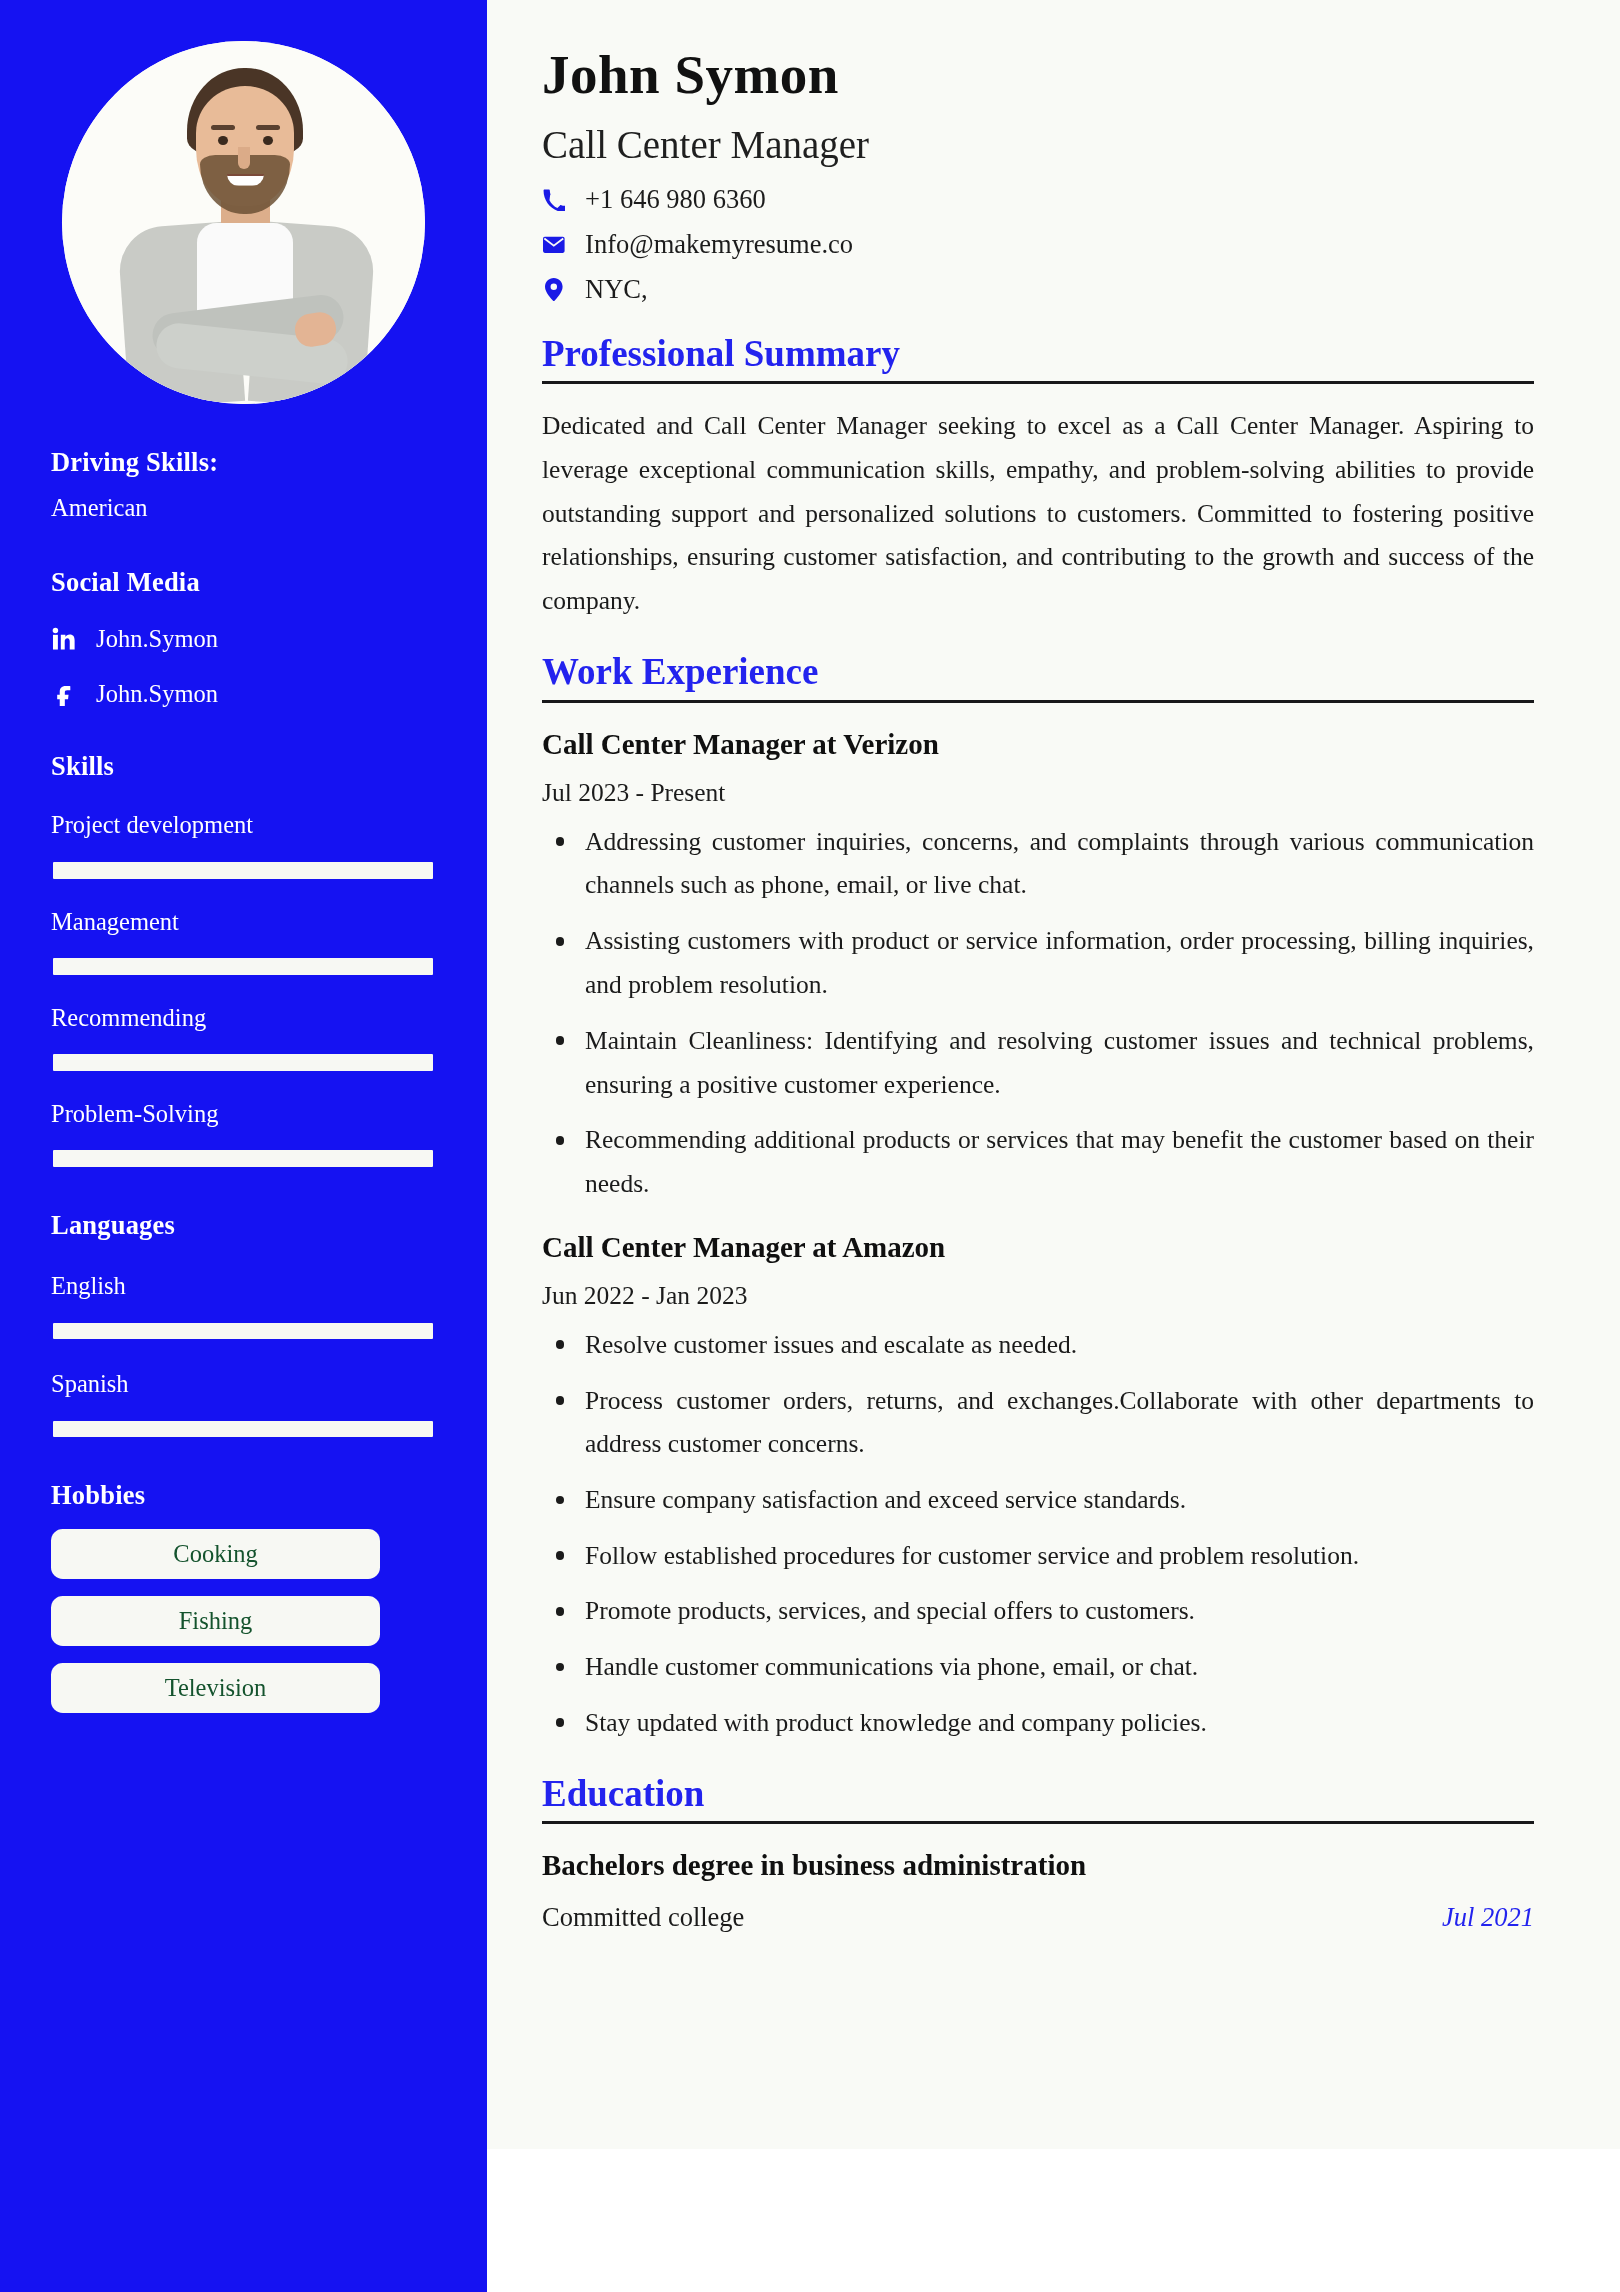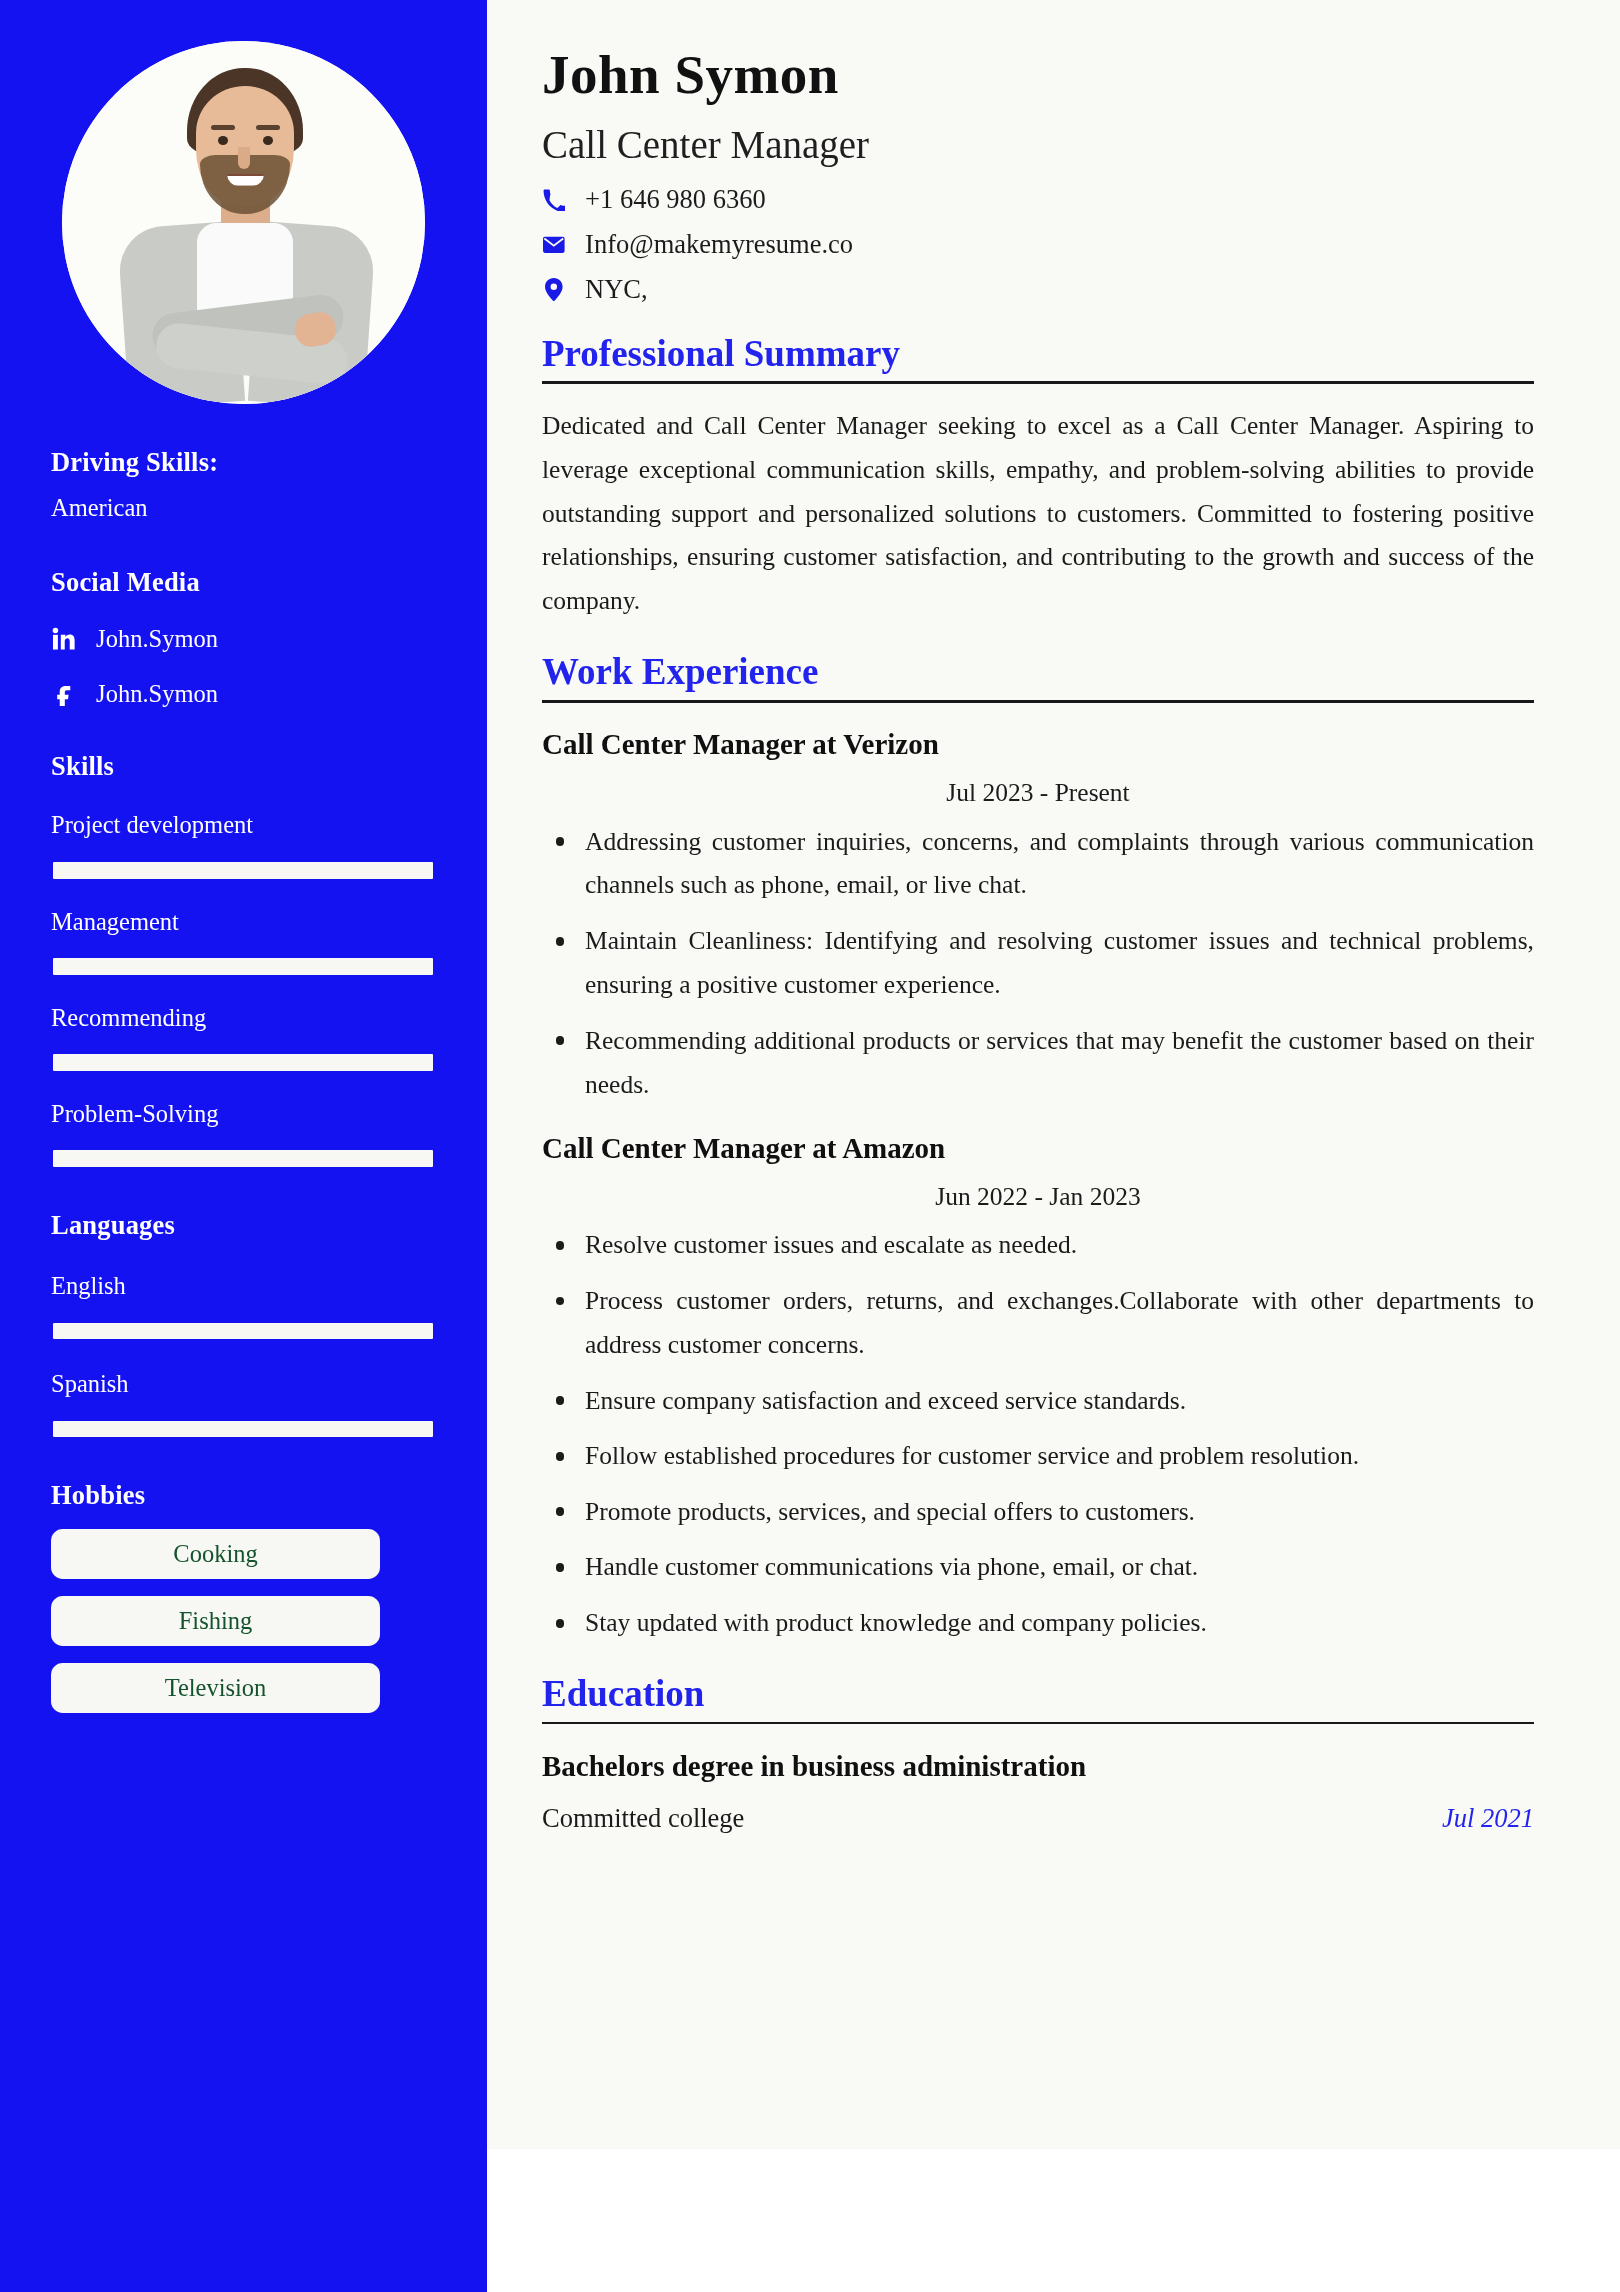--- a/index.html
+++ b/index.html
@@ -234,21 +234,20 @@
   .job-title-line {
     font-size: 29px;
     font-weight: bold;
     color: #101010;
     margin-top: 25.5px;
   }
   .job-dates {
     font-size: 25.5px;
     color: #1b1b1b;
     margin-top: 16.7px;
-    text-align: center;
   }
 
   ul.bullets {
     list-style: none;
     margin-top: 11.8px;
   }
   ul.bullets li {
     position: relative;
     padding-left: 43px;
     font-size: 25.5px;
@@ -427,20 +426,21 @@
   <p class="summary-text">Dedicated and Call Center Manager seeking to excel as a Call Center Manager. Aspiring to leverage exceptional communication skills, empathy, and problem-solving abilities to provide outstanding support and personalized solutions to customers. Committed to fostering positive relationships, ensuring customer satisfaction, and contributing to the growth and success of the company.</p>
 
   <h2 class="section-head">Work Experience</h2>
   <div class="section-rule"></div>
 
   <div>
     <div class="job-title-line">Call Center Manager at Verizon</div>
     <div class="job-dates">Jul 2023 - Present</div>
     <ul class="bullets">
       <li>Addressing customer inquiries, concerns, and complaints through various communication channels such as phone, email, or live chat.</li>
+      <li>Assisting customers with product or service information, order processing, billing inquiries, and problem resolution.</li>
       <li>Maintain Cleanliness: Identifying and resolving customer issues and technical problems, ensuring a positive customer experience.</li>
       <li>Recommending additional products or services that may benefit the customer based on their needs.</li>
     </ul>
   </div>
 
   <div>
     <div class="job-title-line">Call Center Manager at Amazon</div>
     <div class="job-dates">Jun 2022 - Jan 2023</div>
     <ul class="bullets">
       <li>Resolve customer issues and escalate as needed.</li>

